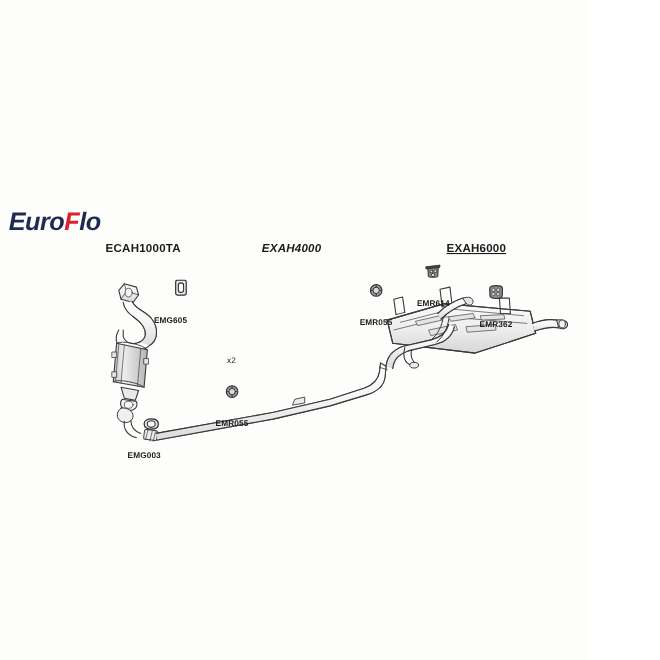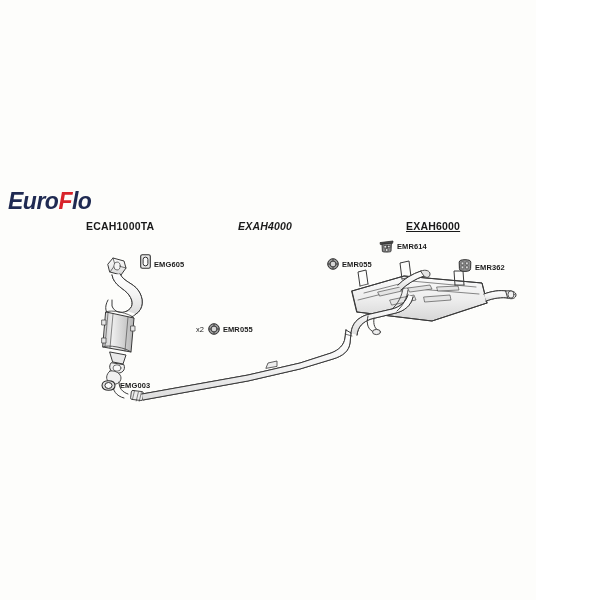--- a/index.html
+++ b/index.html
@@ -34,56 +34,57 @@
 
   
   .section-header {
     position: absolute;
     font-size: 10.5px;
     font-weight: bold;
     color: #1a1a1a;
     white-space: nowrap;
     letter-spacing: 0.2px;
   }
-  #hdr-0 { left: 86px;  top: 220px; }
+  #hdr-0 { left: 96px;  top: 220px; }
   #hdr-1 { left: 238px; top: 220px; font-style: italic; }
   #hdr-2 { left: 406px; top: 220px; text-decoration: underline; }
 
   
   .callout {
     position: absolute;
     display: flex;
     align-items: center;
-    gap: 3px;
+    gap: 18px;
     white-space: nowrap;
+    flex-direction: column;
   }
   .callout .qty {
     font-size: 7.5px;
     font-weight: normal;
     color: #1a1a1a;
     margin-right: 1px;
     text-align: right;
   }
   .callout .code {
     font-size: 7.5px;
     font-weight: bold;
     color: #1a1a1a;
     letter-spacing: 0.1px;
   }
   .callout .ico {
     display: inline-block;
     line-height: 0;
   }
 
   #cal-emg605 { left: 140px; top: 254px; align-items: flex-end; }
-  #cal-emg003 { left: 100px; top: 380px; }
+  #cal-emg003 { left: 116px; top: 380px; align-items: flex-end; }
   #cal-emr055a{ left: 196px; top: 323px; }
   #cal-emr055b{ left: 327px; top: 258px; }
   #cal-emr614 { left: 379px; top: 240px; }
-  #cal-emr362 { left: 458px; top: 259px; align-items: flex-end; }
+  #cal-emr362 { left: 436px; top: 259px; }
 
   
   #drawing {
     position: absolute;
     left: 0; top: 0;
     width: 600px; height: 600px;
     pointer-events: none;
   }
 </style>
 </head>

